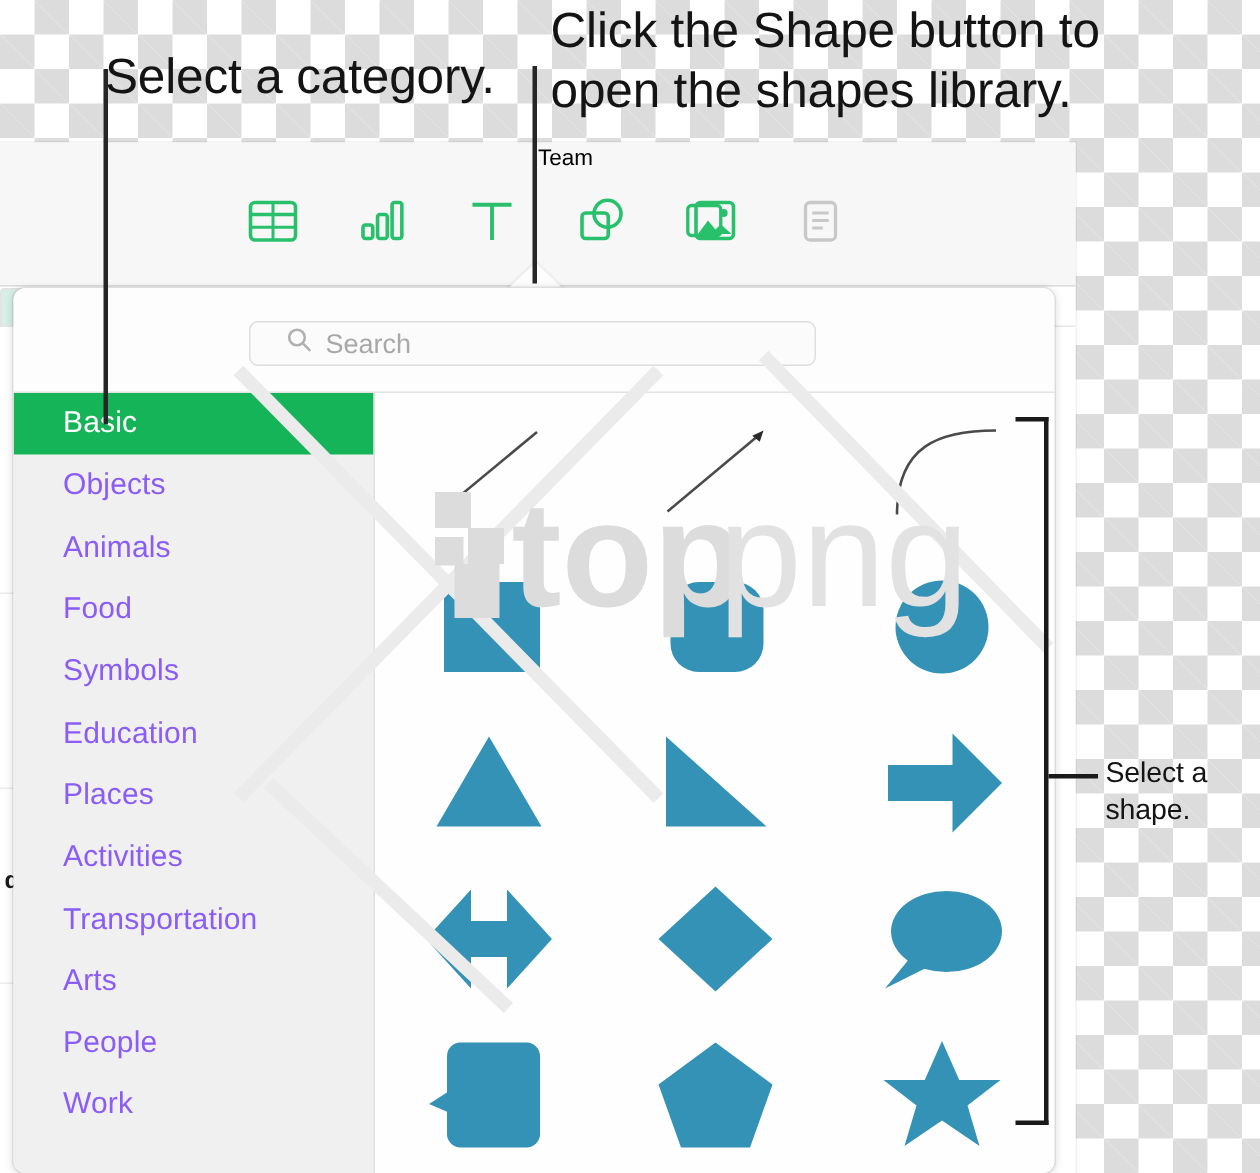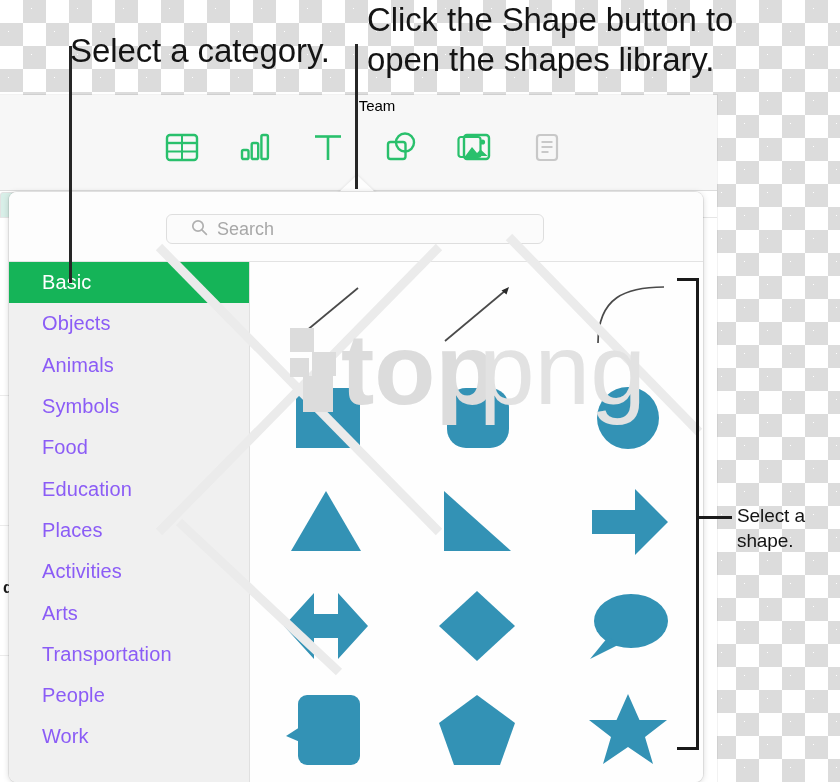--- a/index.html
+++ b/index.html
@@ -312,39 +312,39 @@
     <div class="cat-item selected">
         <span>Basic</span>
       </div>
     <div class="cat-item">
         <span>Objects</span>
       </div>
     <div class="cat-item">
         <span>Animals</span>
       </div>
     <div class="cat-item">
+        <span>Food</span>
+      </div>
+    <div class="cat-item">
         <span>Symbols</span>
       </div>
     <div class="cat-item">
-        <span>Food</span>
-      </div>
-    <div class="cat-item">
         <span>Education</span>
       </div>
     <div class="cat-item">
         <span>Places</span>
       </div>
     <div class="cat-item">
         <span>Activities</span>
       </div>
     <div class="cat-item">
+        <span>Transportation</span>
+      </div>
+    <div class="cat-item">
         <span>Arts</span>
-      </div>
-    <div class="cat-item">
-        <span>Transportation</span>
       </div>
     <div class="cat-item">
         <span>People</span>
       </div>
     <div class="cat-item">
         <span>Work</span>
       </div>
   </div>
 
   <div id="shapes-panel">

